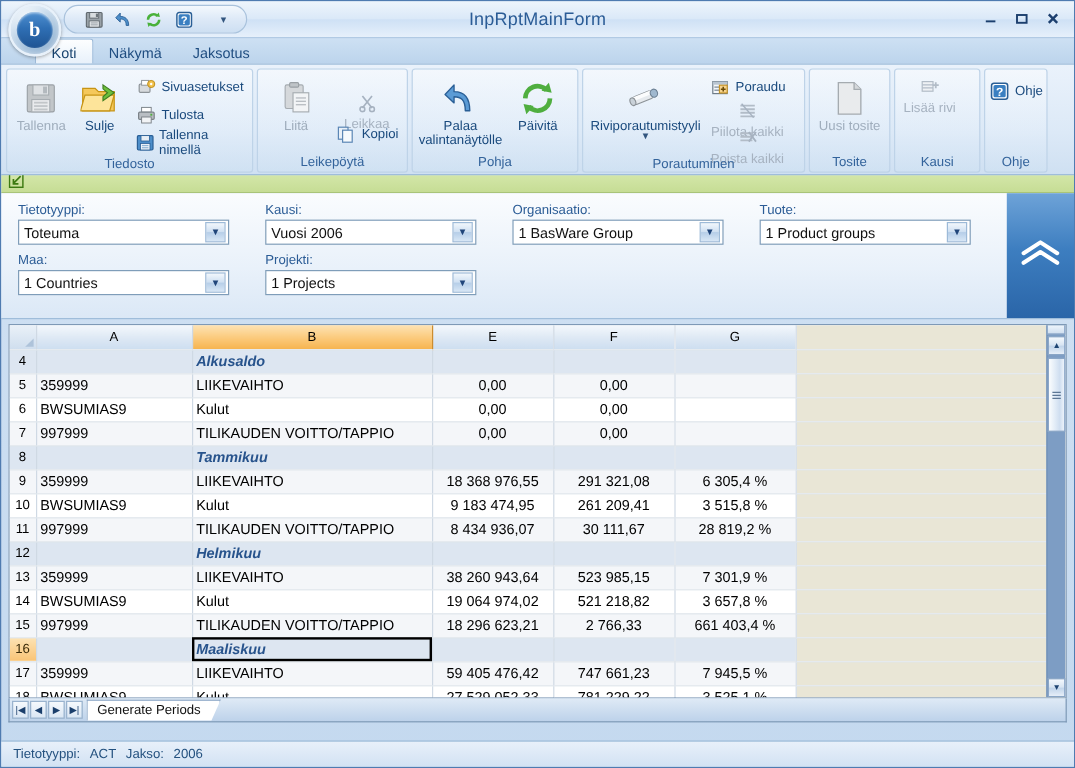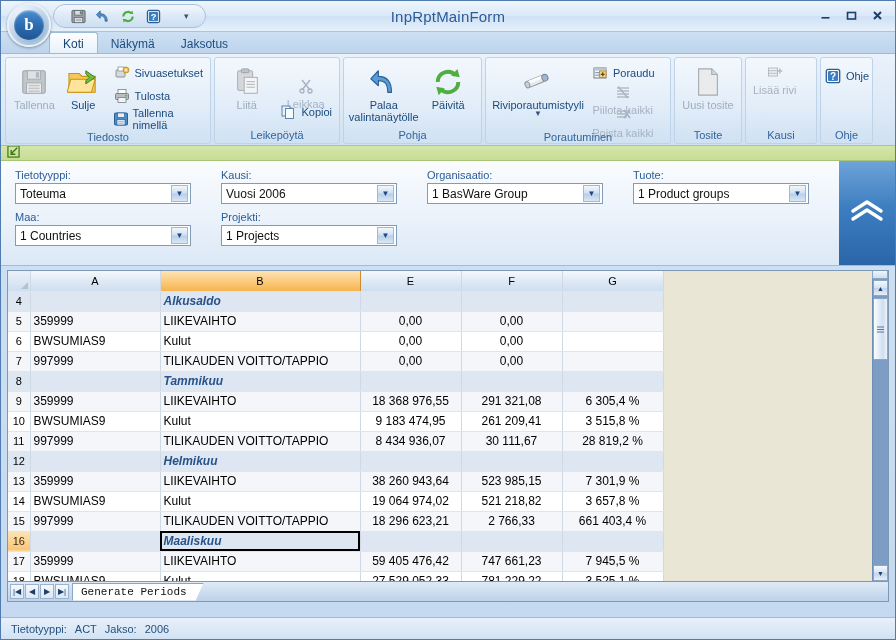--- a/index.html
+++ b/index.html
@@ -77,21 +77,21 @@
     display:flex; align-items:center; justify-content:center;
     border-radius: 2px;
   }
   .qat-sep { width: 9px; }
   .qat-arrow { font-size: 9px; color:#33567f; padding-left:2px;}
 
   
   .tabstrip {
     position: relative;
     height: 22px;
-    padding-left: 48px;
+    padding-left: 28px;
     background: linear-gradient(180deg,#cde0f3 0%, #bcd4ec 100%);
     display: flex; 
     border-bottom: 1px solid #9dbad8;
   }
   .tab {
     height: 21px;
     padding: 2px 13px 0 13px;
     font-size: 12px; color: #1f4d80;
     display: flex; align-items: center;
   }
@@ -305,21 +305,20 @@
     background: linear-gradient(180deg,#f5f9fd,#dbe7f4); border:1px solid #9ab3ce; }
   .sheettab {
     height: 18px; padding: 0 10px 0 8px;
     background: #fff;
     border: 1px solid #8aa6c6; border-bottom: none;
     font-size: 11px; color: #111;
     display: flex; align-items: center;
     margin-left: 1px;
     clip-path: polygon(0 0, 100% 0, calc(100% - 8px) 100%, 0 100%);
     padding-right: 16px;
-    font-family: Liberation Mono, monospace;
   }
   .tabbar-fill { flex:1; }
 
   
   .statusbar {
     position: absolute; left: 0; right: 0; bottom: 0;
     height: 22px;
     background: linear-gradient(180deg,#e8f0fa 0%, #d2e2f3 100%);
     border-top: 1px solid #9fbdda;
     display: flex; align-items: center;

